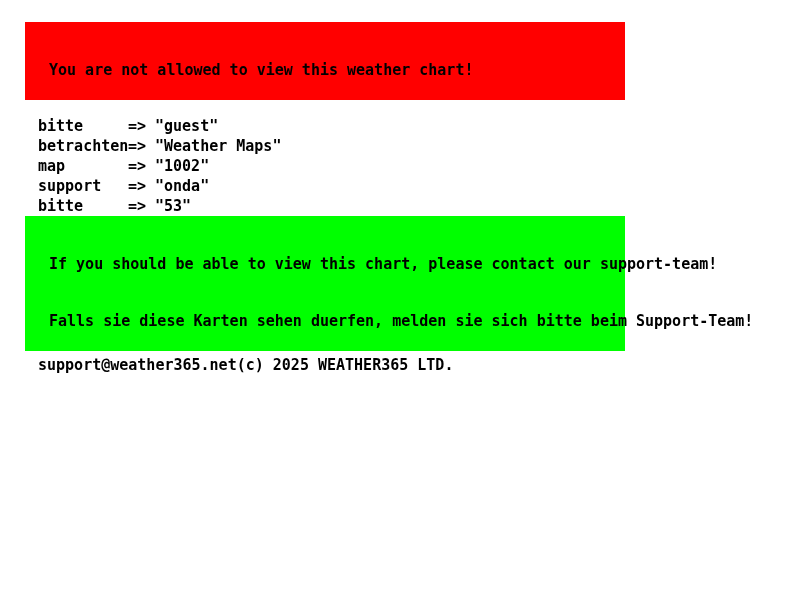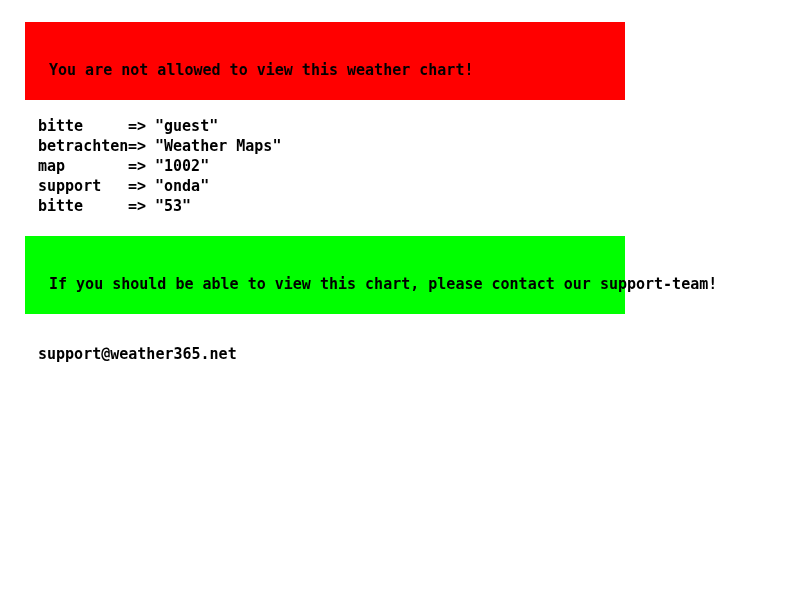--- a/index.html
+++ b/index.html
@@ -18,40 +18,39 @@
     width: 600px;
     padding: 1px 0 1px 24px;
     line-height: 19px;
     white-space: pre;
   }
   .banner-denied {
     margin-top: 22px;
     background: #ff0000;
   }
   .banner-contact {
-    margin-top: 20px;
     background: #00ff00;
   }
   .details {
     margin: 16px 0 0 38px;
     line-height: 20px;
   }
   .detail-row { white-space: pre; }
   .detail-key {
     display: inline-block;
     width: 90px;
   }
   .detail-arrow {
     display: inline-block;
     width: 27px;
   }
   .page-footer {
     display: flex;
     justify-content: flex-start;
-    margin: 30px 32px 0 38px;
+    margin: 4px 32px 0 38px;
     line-height: 20px;
     white-space: pre;
   }
 </style>
 </head>
 <body>
 
 <div class="banner banner-denied">
   <div>You are not allowed to view this weather chart!</div>
 </div>
@@ -59,17 +58,19 @@
 <div class="details">
   <div class="detail-row"><span class="detail-key">bitte</span><span class="detail-arrow">=&gt;</span><span class="detail-value">"guest"</span></div>
   <div class="detail-row"><span class="detail-key">betrachten</span><span class="detail-arrow">=&gt;</span><span class="detail-value">"Weather Maps"</span></div>
   <div class="detail-row"><span class="detail-key">map</span><span class="detail-arrow">=&gt;</span><span class="detail-value">"1002"</span></div>
   <div class="detail-row"><span class="detail-key">support</span><span class="detail-arrow">=&gt;</span><span class="detail-value">"onda"</span></div>
   <div class="detail-row"><span class="detail-key">bitte</span><span class="detail-arrow">=&gt;</span><span class="detail-value">"53"</span></div>
 </div>
 
 <div class="banner banner-contact">
   <div>If you should be able to view this chart, please contact our support-team!</div>
+  <div>Falls sie diese Karten sehen duerfen, melden sie sich bitte beim Support-Team!</div>
 </div>
 
 <div class="page-footer">
   <span>support@weather365.net</span>
+  <span>(c) 2025 WEATHER365 LTD.</span>
 </div>
 
 </body></html>

